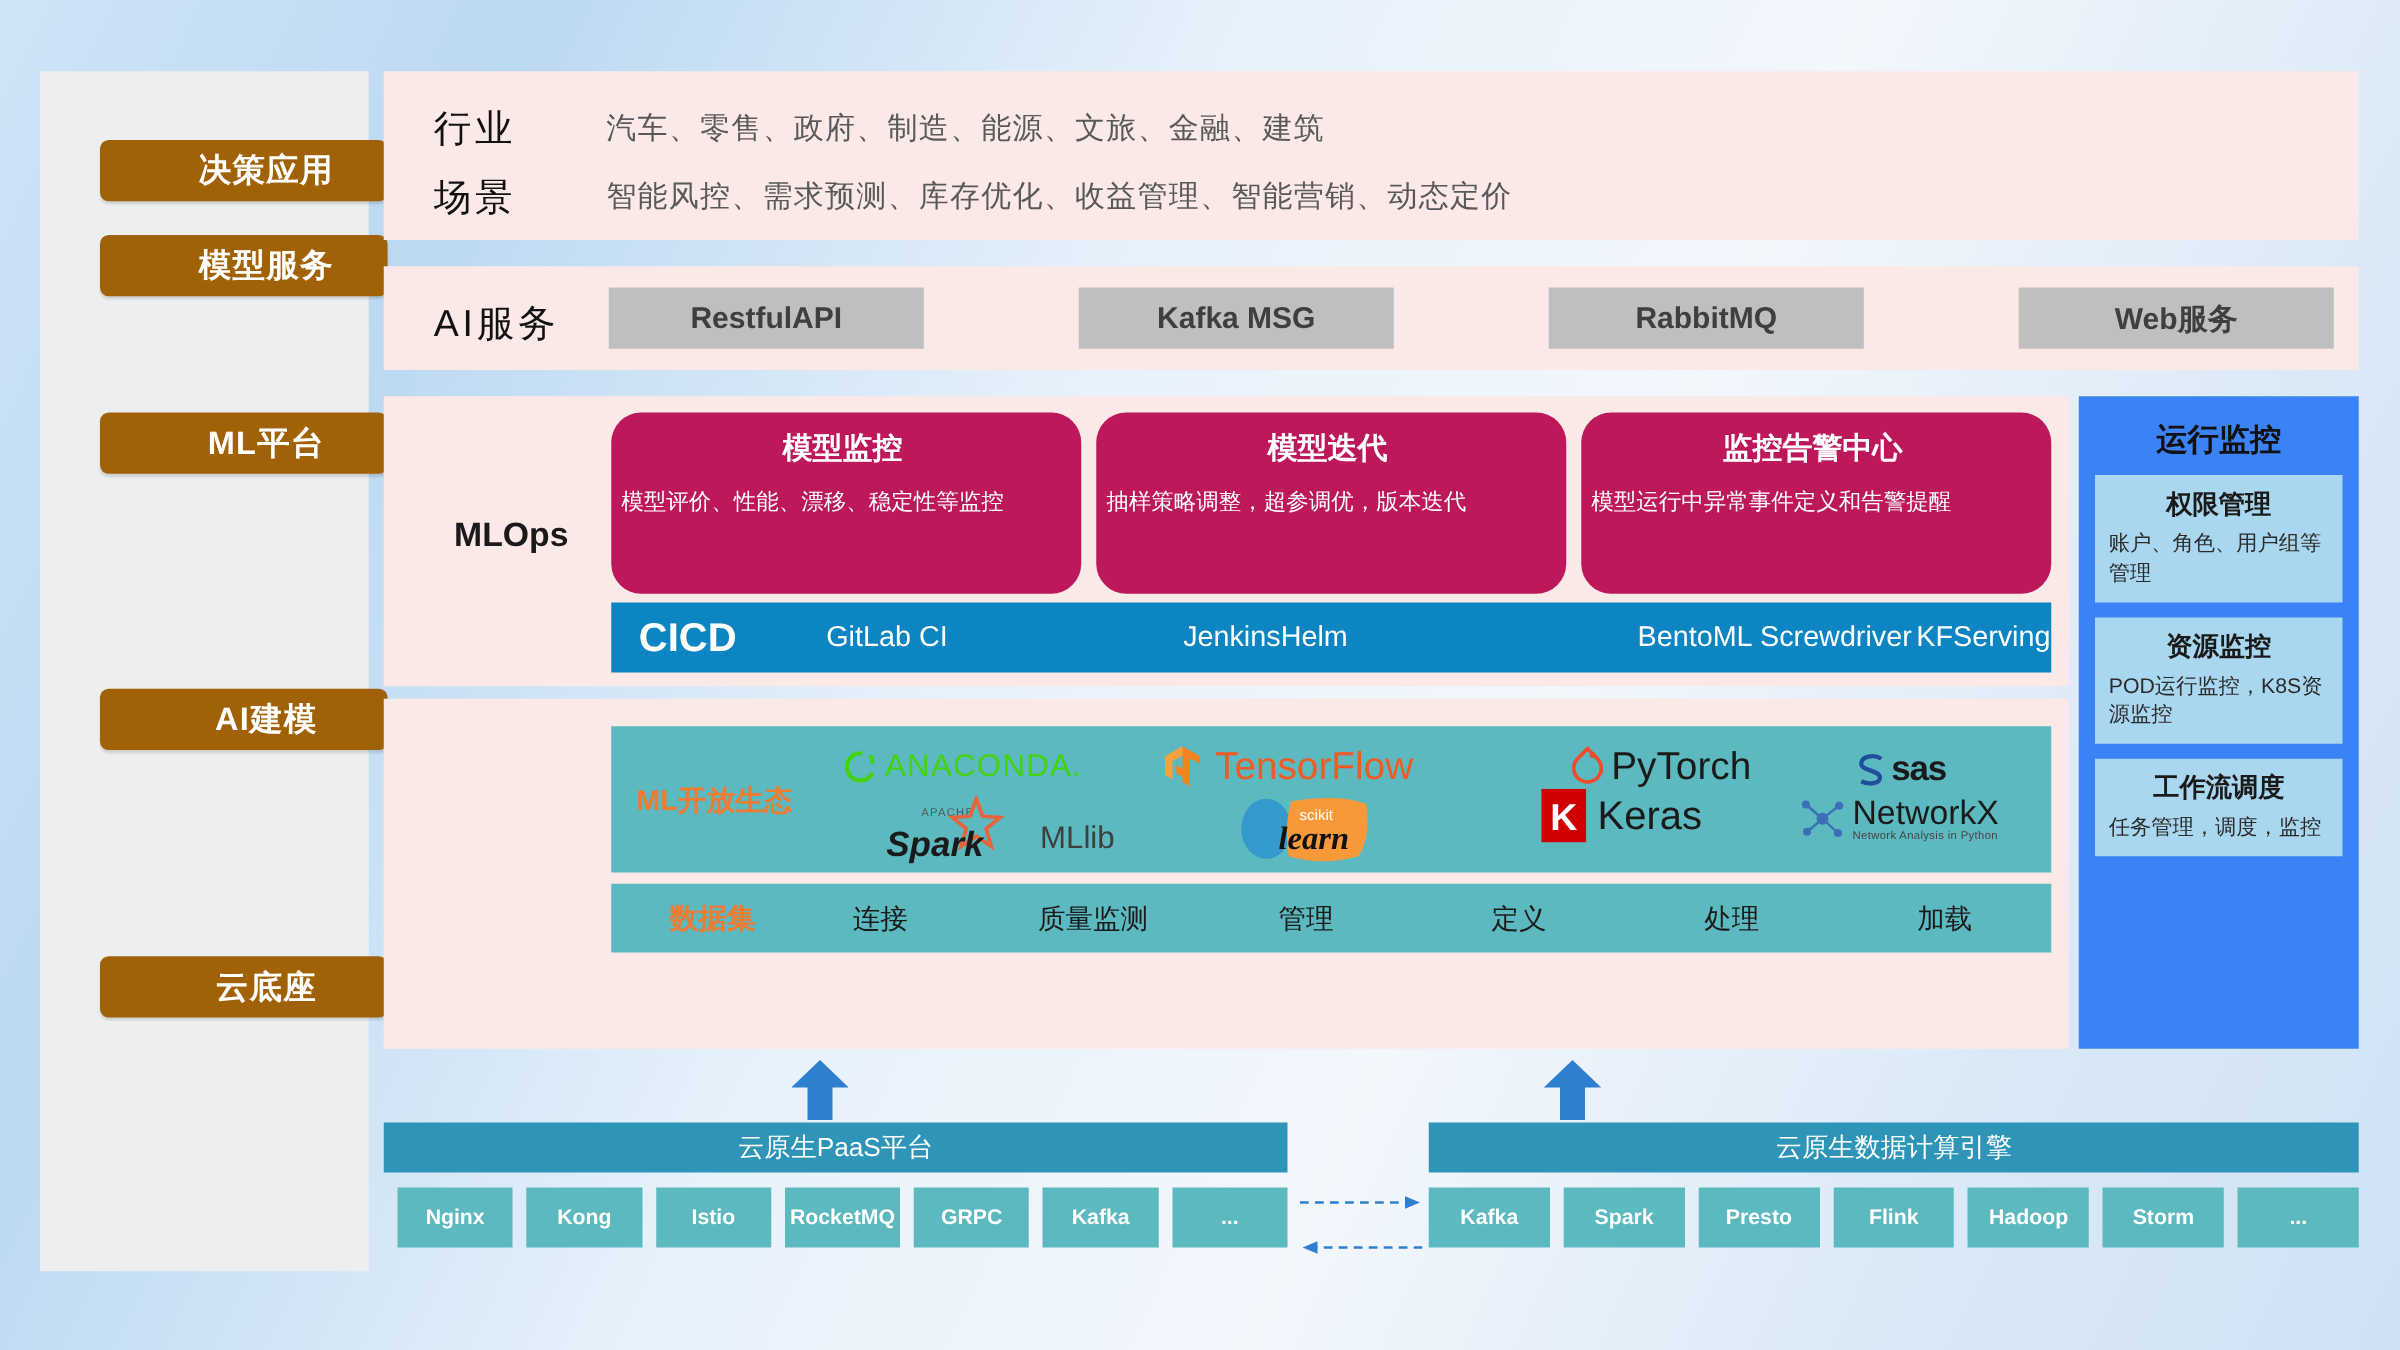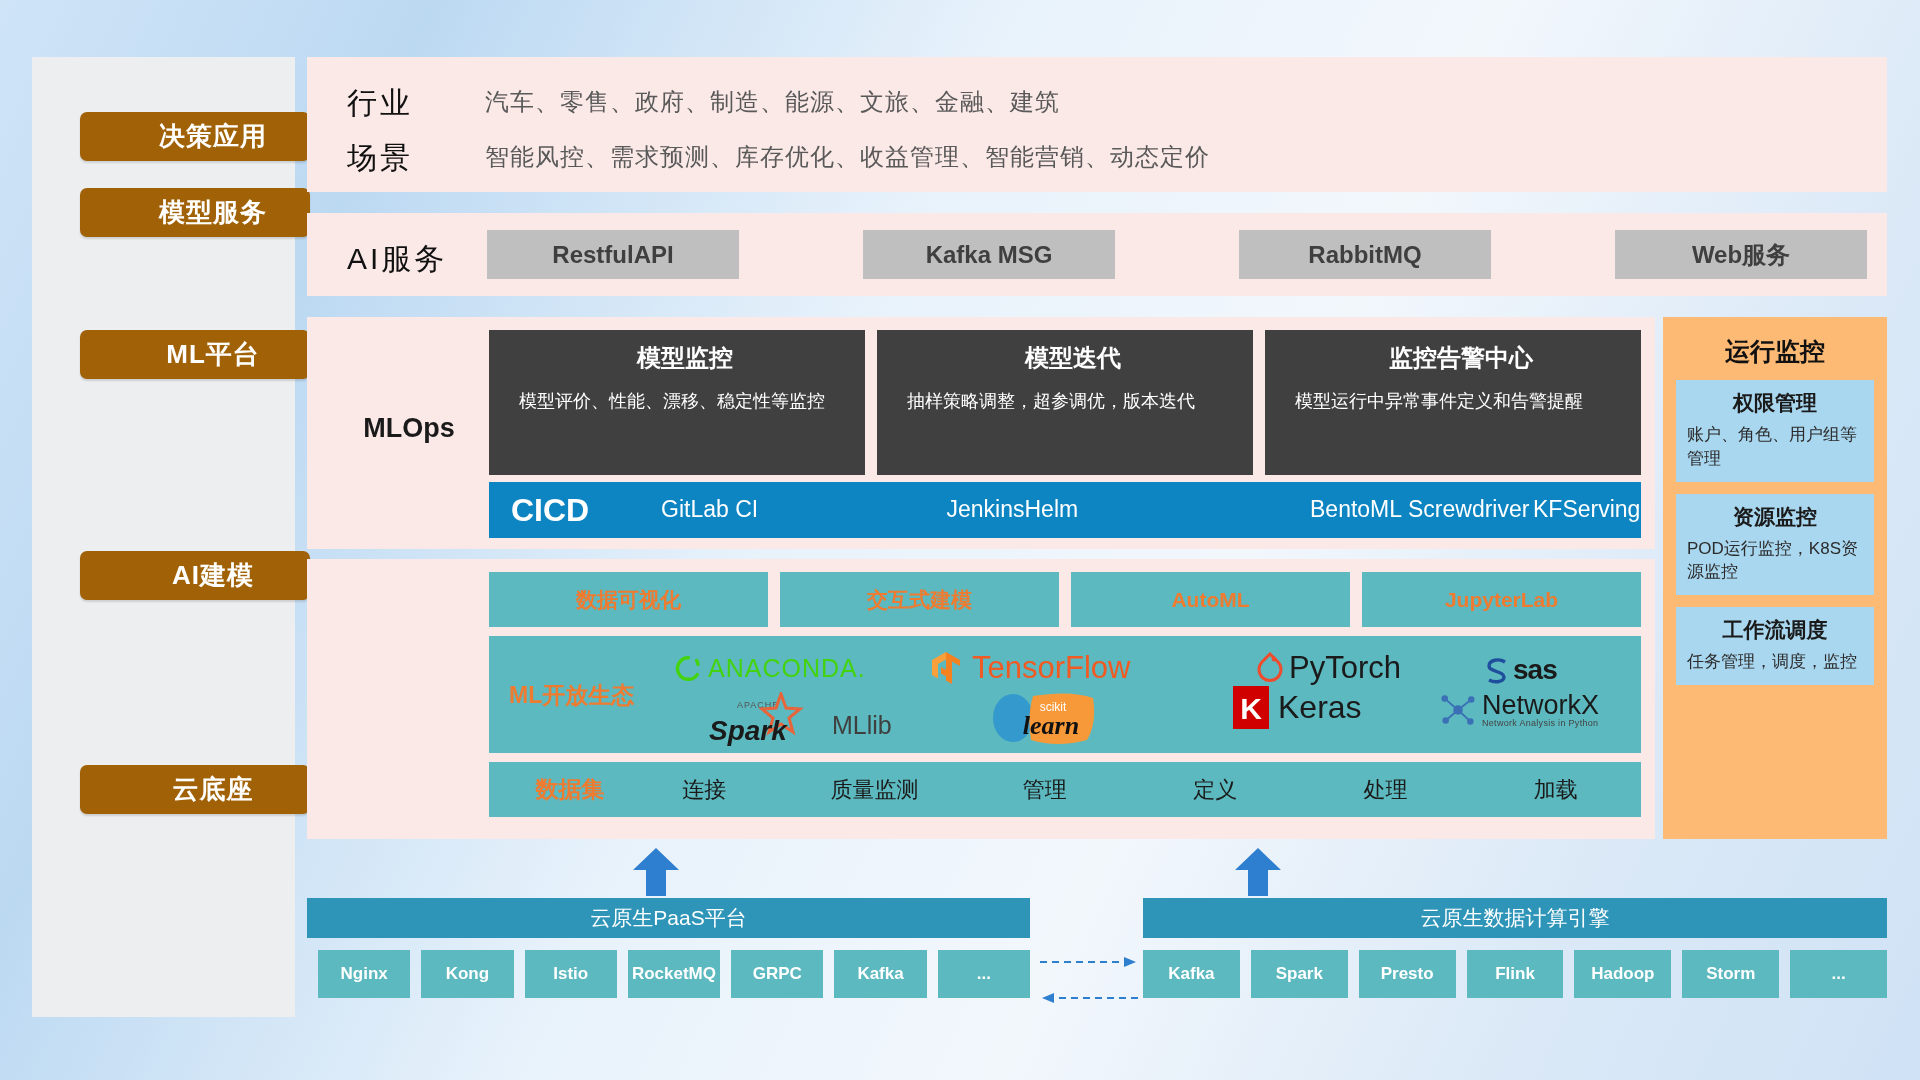--- a/index.html
+++ b/index.html
@@ -43,21 +43,21 @@
   .svc-grid { position:absolute; left:180px; top:17px; width:1380px; height:49px; display:flex; gap:124px; }
   .svc-chip {
     flex:1; background:#bfbfbf; color:#3f3f3f; font-weight:bold; font-size:24px;
     display:flex; align-items:center; justify-content:center;
   }
 
   
   #band3 { top:317px; width:1348px; height:232px; }
   .mlops-area { position:absolute; left:182px; top:13px; width:1152px; height:208px; }
   .mlops-top { display:flex; gap:12px; height:145px; }
-  .mlops-card { flex:1; background:#404040; color:#fff; padding:12px 14px 0 30px; overflow:hidden;}
+  .mlops-card { flex:1; background:#be185d; color:#fff; padding:12px 14px 0 8px; overflow:hidden;border-radius:24px;}
   .mlops-card .t { font-size:24px; font-weight:bold; text-align:center; margin-bottom:14px; }
   .mlops-card .d { font-size:18px; line-height:1.45; }
   .cicd {
     margin-top:7px; height:56px; background:#0c85c2; color:#fff;
     display:flex; align-items:center; padding-left:22px; overflow:visible;
   }
   .cicd .ctitle { font-size:32px; font-weight:bold; width:150px; flex:0 0 150px;}
   .cicd .citem  { font-size:23px; flex:1 1 0; text-align:left; line-height:1.35;}
 
   
@@ -77,21 +77,21 @@
   }
   .eco-label { position:absolute; left:20px; top:44px; font-size:23px; font-weight:bold; color:#ef7b30; }
   .logos { position:absolute; left:160px; top:0; right:4px; height:117px; }
   .ds {
     margin-top:9px; height:55px; background:#5cb9bf; display:flex; align-items:center;
   }
   .ds .dslabel { width:130px; flex:0 0 130px; text-align:center; font-size:23px; font-weight:bold; color:#ef7b30;padding-left:32px;}
   .ds .dsitem  { flex:1 1 0; text-align:center; font-size:22px; color:#1a1a1a;}
 
   
-  #rightcol { position:absolute; left:1663px; top:317px; width:224px; height:522px; background:#fdba74; }
+  #rightcol { position:absolute; left:1663px; top:317px; width:224px; height:522px; background:#3b82f6; }
   .rc-title { text-align:center; font-weight:bold; font-size:25px; color:#111; padding-top:18px; }
   .rc-card { margin:12px 13px 0 13px; background:#a9d7ef; padding:9px 11px 11px 11px; }
   .rc-card .h { font-size:21px; font-weight:bold; color:#1a1a1a; text-align:center; margin-bottom:6px; }
   .rc-card .b { font-size:17px; color:#2b2b2b; line-height:1.4; }
 
   
   .cloudbar {
     position:absolute; height:40px; background:#2e95b8; color:#fff;
     font-size:21px; display:flex; align-items:center; justify-content:center;
   }
@@ -163,26 +163,20 @@
         <div class="citem" style="max-width:98px">BentoML</div>
         <div class="citem" style="max-width:125px">Screwdriver</div>
         <div class="citem" style="max-width:108px">KFServing</div>
       </div>
     </div>
   </div>
 
   <div class="band" id="band4">
     <div class="lab-area">
 
-      <div class="lab-tools">
-        <div class="lab-tool">数据可视化</div>
-        <div class="lab-tool">交互式建模</div>
-        <div class="lab-tool">AutoML</div>
-        <div class="lab-tool">JupyterLab</div>
-      </div>
 
       <div class="eco">
         <div class="eco-label">ML开放生态</div>
         <div class="logos">
 
           <div style="position:absolute;left:26px;top:18px;display:flex;align-items:center;gap:6px;">
             <svg width="27" height="27" viewBox="0 0 40 40">
               <path d="M20 4a16 16 0 1 0 13 25" fill="none" stroke="#43d30f" stroke-width="5" stroke-linecap="round"></path>
               <path d="M32 8a16 16 0 0 1 2 6" fill="none" stroke="#43d30f" stroke-width="5" stroke-linecap="round"></path>
             </svg>

